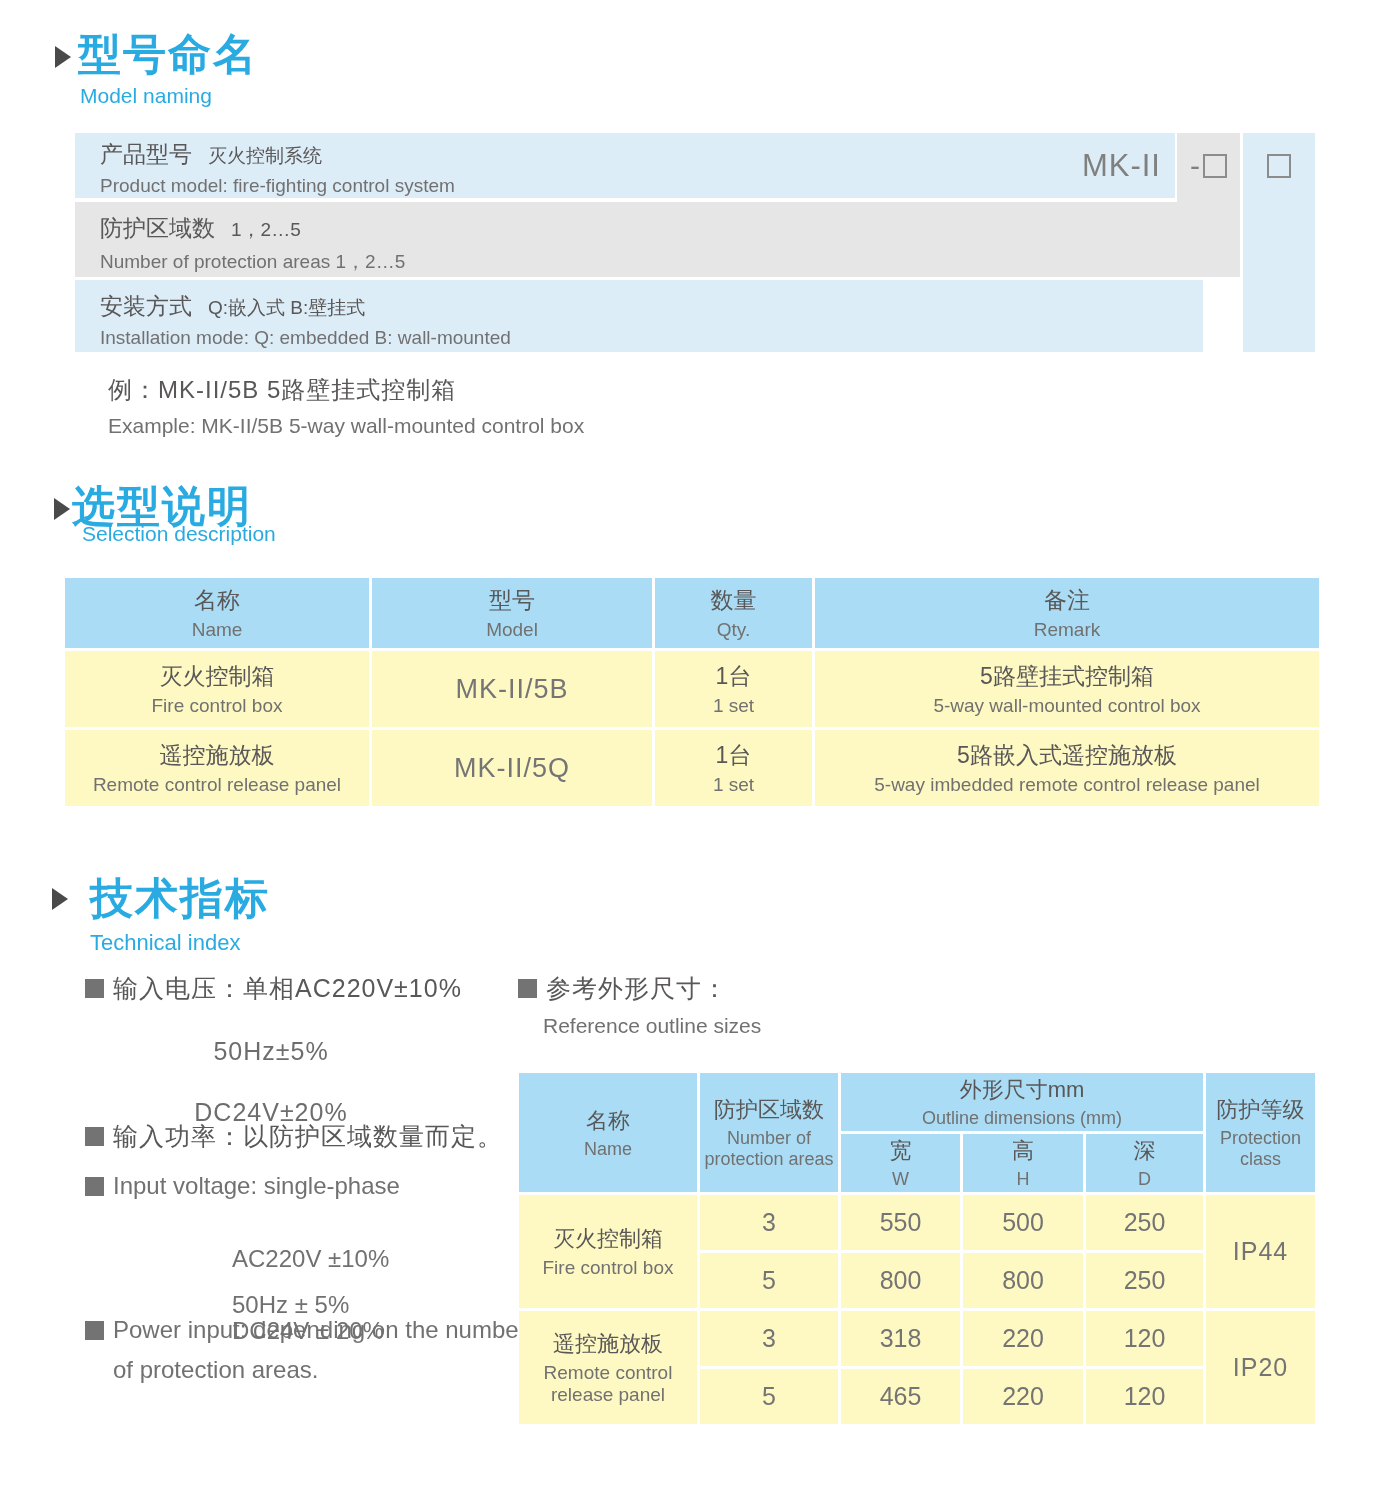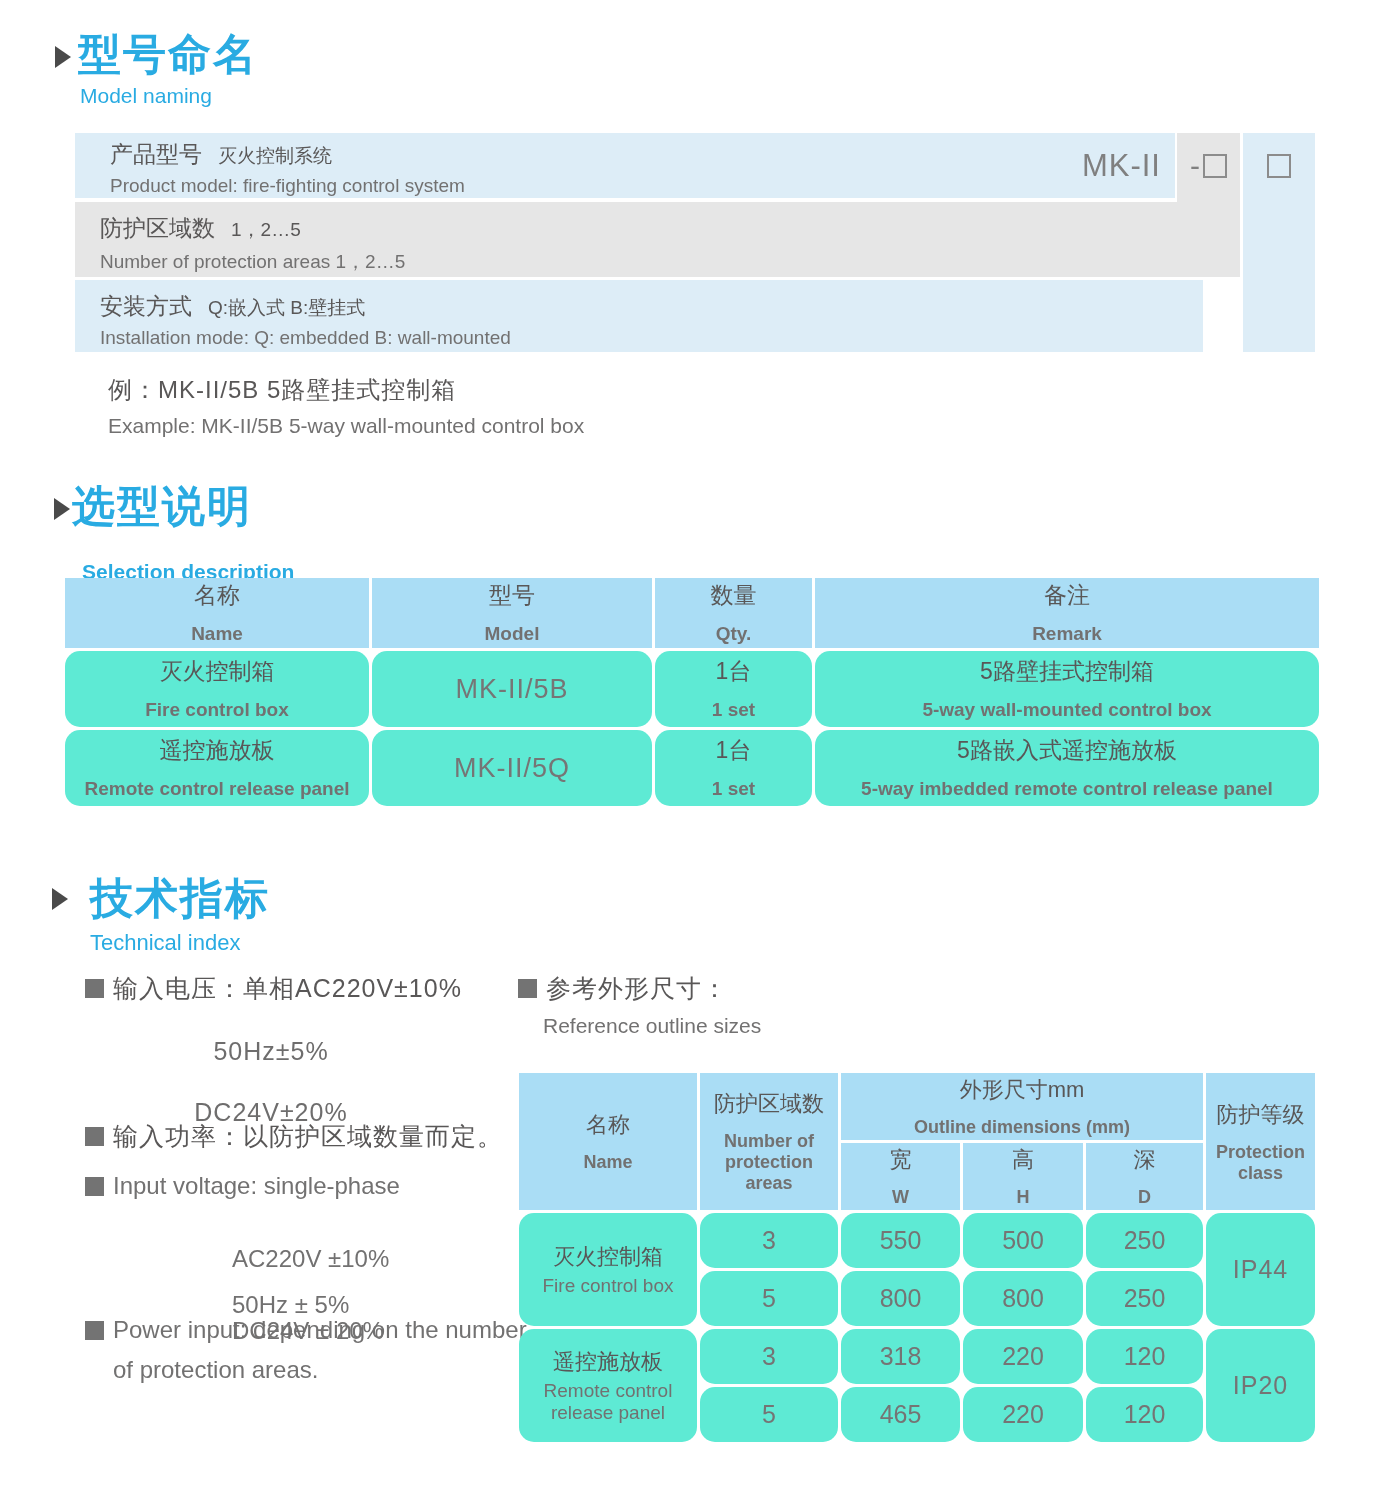--- a/index.html
+++ b/index.html
@@ -21,31 +21,31 @@
     color:#29abe2; letter-spacing:2px; white-space:nowrap;
   }
   .sec-sub {
     position:absolute; font-size:21px; color:#29abe2; white-space:nowrap;
   }
   #tri1 { left:55px;  top:46px;  }
   #title1 { left:78px; top:26px; }
   #sub1 { left:80px; top:84px; }
   #tri2 { left:54px;  top:498px; }
   #title2 { left:72px; top:478px; }
-  #sub2 { left:82px; top:560px;font-weight:bold; }
+  #sub2 { left:82px; top:522px; }
   #tri3 { left:52px;  top:888px; }
   #title3 { left:90px; top:870px; }
   #sub3 { left:90px; top:930px; font-size:22px; }
 
   
   #diagram { position:absolute; left:75px; top:133px; width:1240px; height:219px; }
   .d-band { position:absolute; }
   .band-blue { background:#ddedf7; }
   .band-gray { background:#e6e6e6; }
-  #d-row1 { left:0; top:0;     width:1100px; height:65px;padding-left:10px; }
+  #d-row1 { left:0; top:0;     width:1100px; height:65px; }
   #d-gcol { left:1102px; top:0; width:63px;  height:144px; }
   #d-bcol { left:1168px; top:0; width:72px;  height:219px; }
   #d-row2 { left:0; top:69px;  width:1165px; height:75px; }
   #d-row3 { left:0; top:147px; width:1128px; height:72px; }
   .d-text { padding:6px 0 0 25px; }
   #d-row2 .d-text, #d-row3 .d-text { padding-top:11px; }
   .d-zh-main { font-size:23px; color:#595757; }
   .d-zh-note { font-size:19px; color:#595757; margin-left:16px; }
   .d-en { font-size:19px; color:#727171; margin-top:5px; }
   #model-code {
@@ -64,23 +64,23 @@
 
   
   #example { position:absolute; left:100px; top:374px;margin-left:8px; }
   .ex-zh { font-size:24px; color:#595757; letter-spacing:1px; }
   .ex-en { font-size:21px; color:#727171; margin-top:8px; }
 
   
   table { border-collapse:separate; border-spacing:3px; table-layout:fixed; }
   th, td { text-align:center; vertical-align:middle; font-weight:normal; padding:2px; }
   .hd { background:#aaddf5; }
-  .bd { background:#5eead4;border-radius:15px; }
+  .bd { background:#fef9c3; }
   .c-zh { font-size:23px; color:#595757; }
-  .c-en { font-size:19px; color:#727171; margin-top:12px; line-height:1.18;font-weight:bold; }
+  .c-en { font-size:19px; color:#727171; margin-top:3px; line-height:1.18; }
 
   
   #sel-table { position:absolute; left:62px; top:575px; }
   #sel-table tr.hrow { height:70px; }
   #sel-table tr.brow { height:76px; }
   .model-val { font-size:27px; color:#767575; letter-spacing:1px; }
 
   
   #dim-table { position:absolute; left:516px; top:1070px; }
   #dim-table .c-zh { font-size:22px; }

